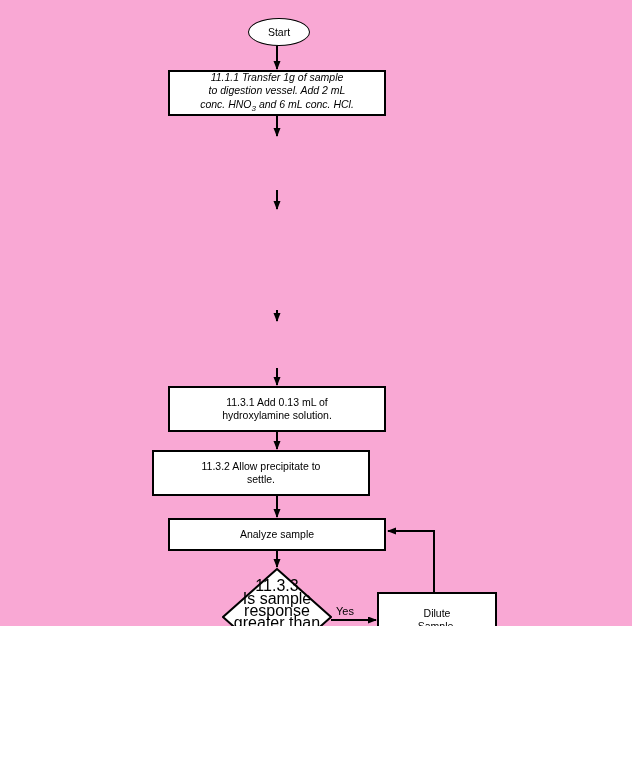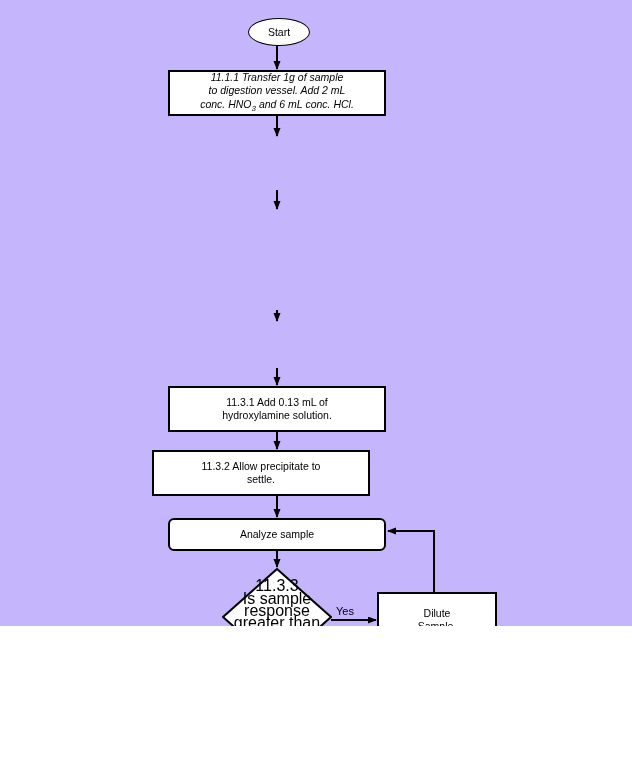--- a/index.html
+++ b/index.html
@@ -9,21 +9,21 @@
     background: #ffffff;
   }
   body {
     font-family: "Liberation Sans", sans-serif;
     color: #000000;
   }
   #canvas {
     position: relative;
     width: 632px;
     height: 626px;
-    background: #c4b5fd;
+    background: #f9a8d4;
     overflow: hidden;
   }
   .node {
     position: absolute;
     box-sizing: border-box;
     display: flex;
     align-items: center;
     justify-content: center;
     text-align: center;
   }
@@ -129,21 +129,21 @@
   <div class="node process" style="left:168px; top:386px; width:218px; height:46px;">
     <span class="txt">11.3.1 Add 0.13 mL of
 hydroxylamine solution.</span>
   </div>
 
   <div class="node process" style="left:152px; top:450px; width:218px; height:46px;">
     <span class="txt">11.3.2 Allow precipitate to
 settle.</span>
   </div>
 
-  <div class="node process" style="left:168px; top:518px; width:218px; height:33px;border-radius:6px;">
+  <div class="node process" style="left:168px; top:518px; width:218px; height:33px;">
     <span class="txt">Analyze sample</span>
   </div>
 
   <div class="node decision" style="left:222px; top:568px; width:110px; height:98px;">
     <svg width="110" height="98" viewBox="0 0 110 98" xmlns="http://www.w3.org/2000/svg">
       <polygon points="55,1 109,49 55,97 1,49" fill="#ffffff" stroke="#000000" stroke-width="2"></polygon>
     </svg>
     <span class="txt">11.3.3
 Is sample
 response

